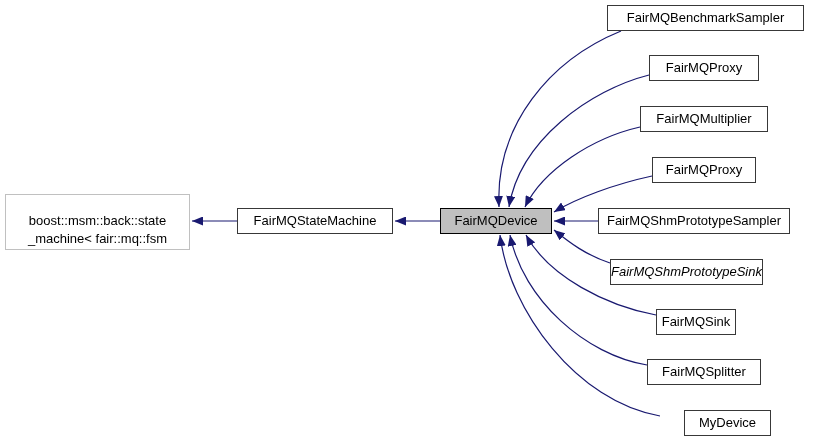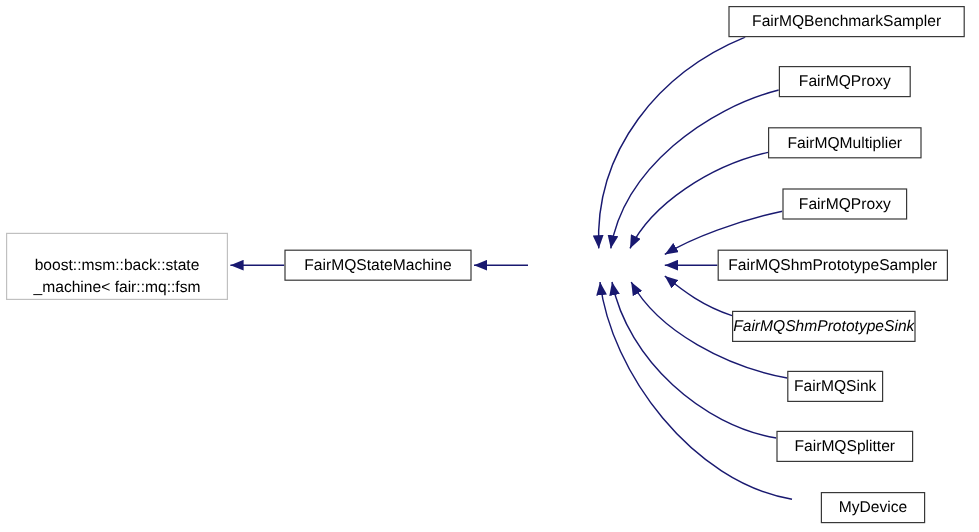--- a/index.html
+++ b/index.html
@@ -85,20 +85,21 @@
       <path d="M 237 221 L 192 221" marker-end="url(#arrow)"></path>
     </g>
   </svg>
 
   <div class="node external n-ext">boost::msm::back::state
 _machine&lt; fair::mq::fsm
 ::FairMQFSM &gt;</div>
 
   <div class="node n-sm">FairMQStateMachine</div>
 
+  <div class="node current n-dev">FairMQDevice</div>
 
   <div class="node n-d0">FairMQBenchmarkSampler</div>
 
   <div class="node n-d1">FairMQProxy</div>
 
   <div class="node n-d3">FairMQProxy</div>
 
   <div class="node n-d2">FairMQMultiplier</div>
 
   <div class="node n-d4">FairMQShmPrototypeSampler</div>

